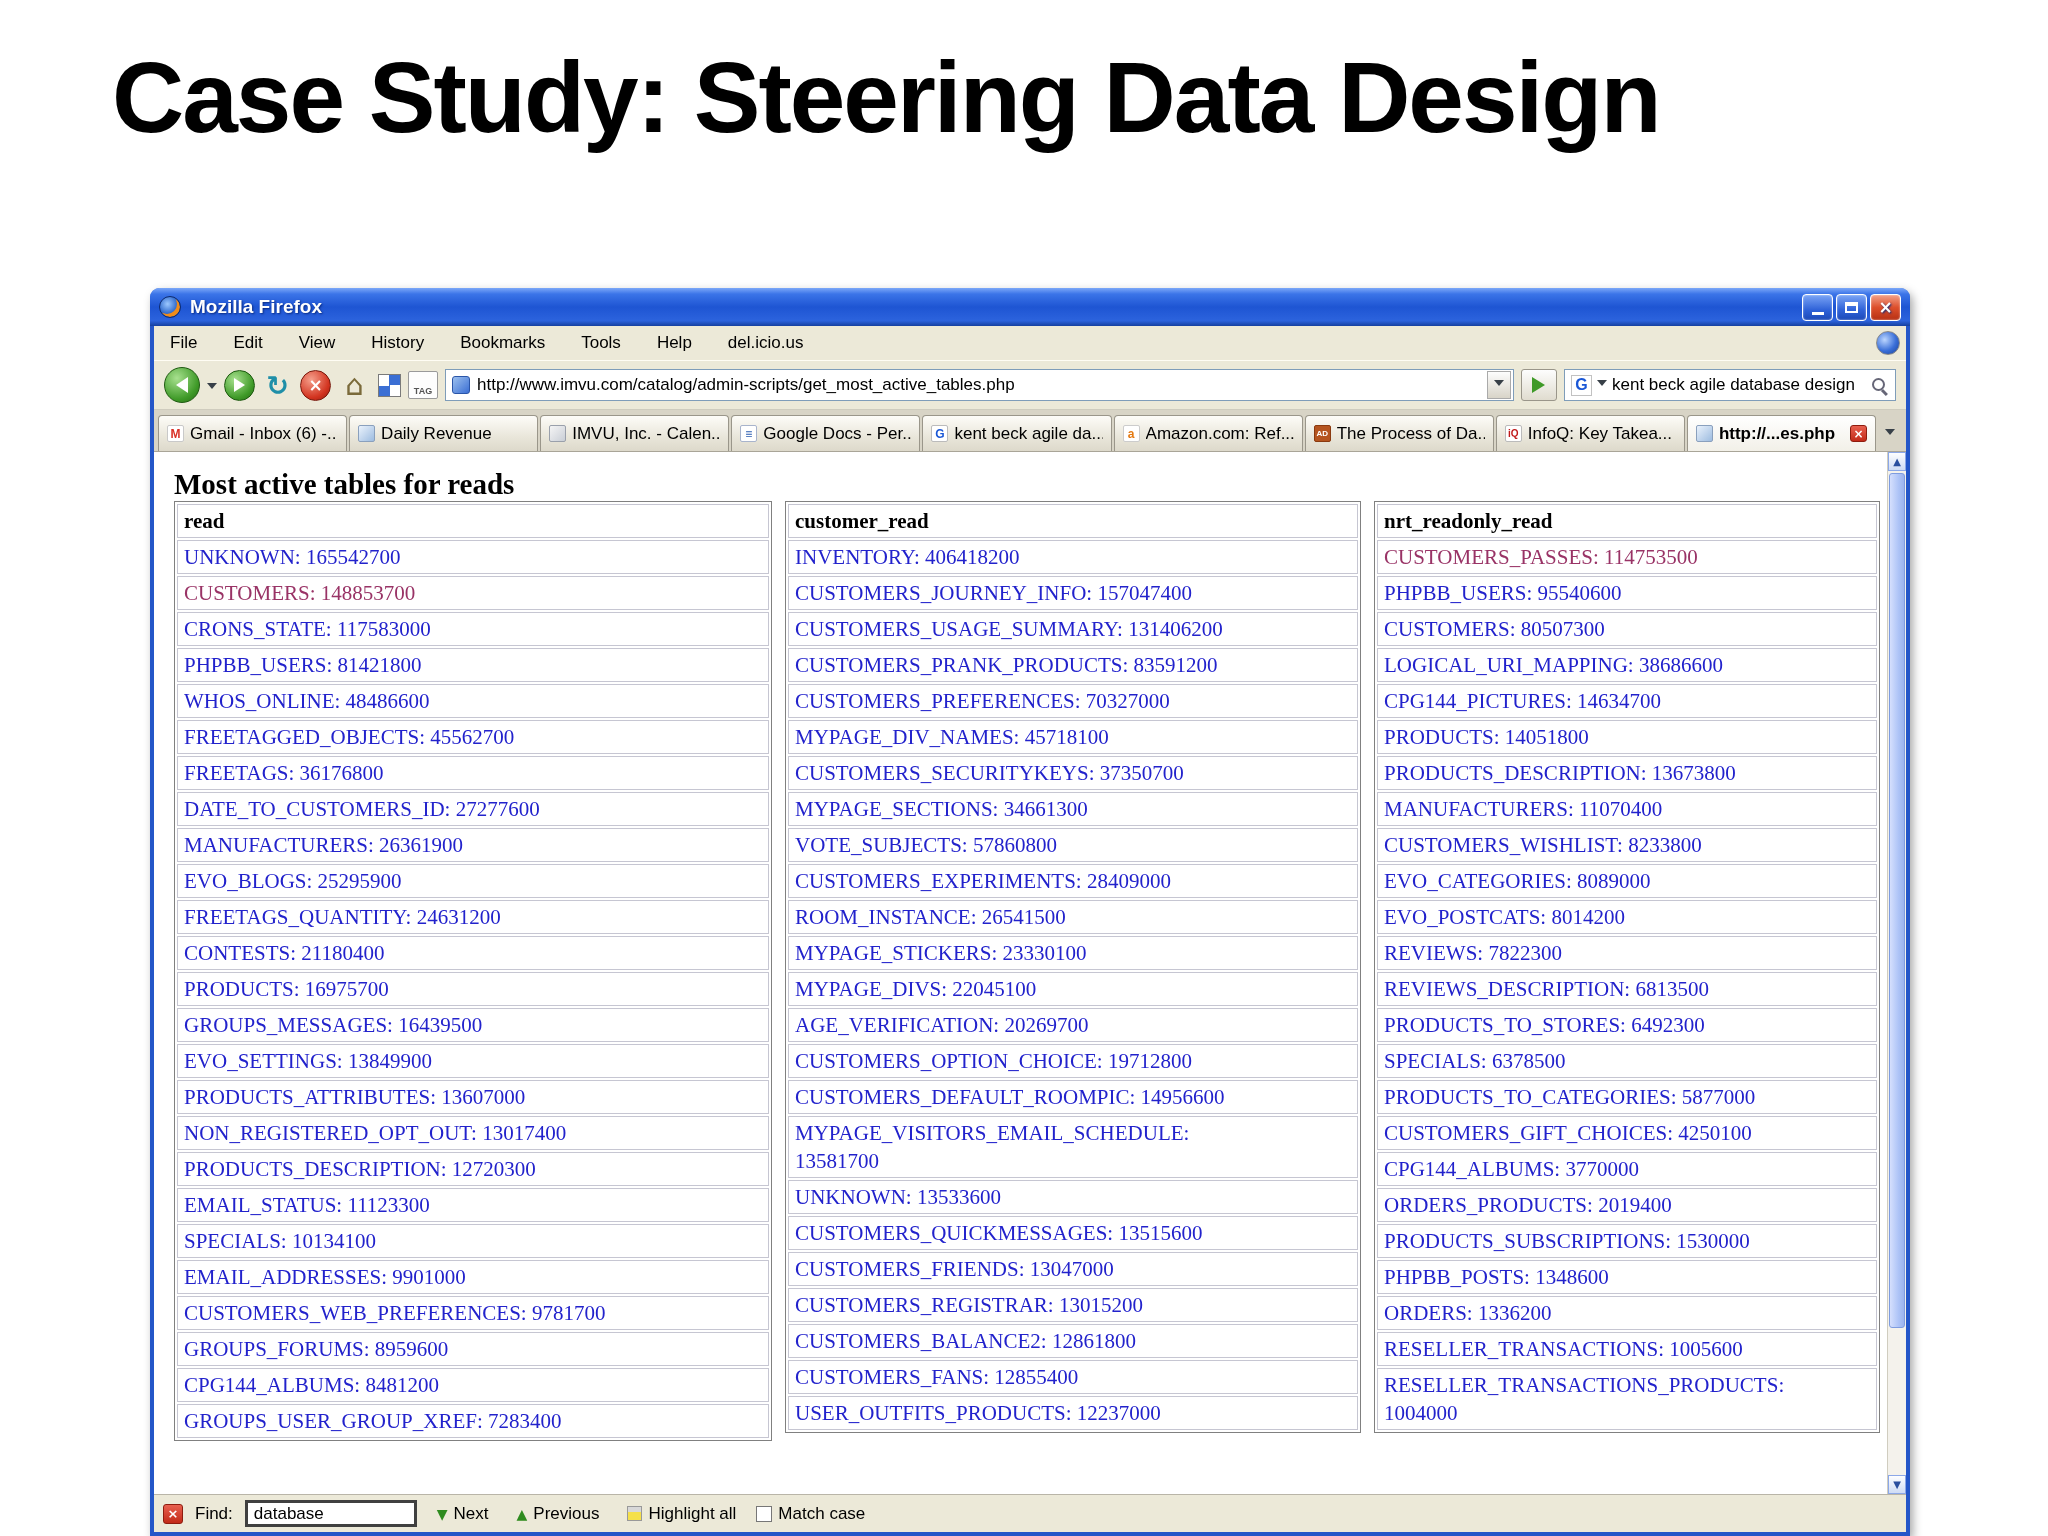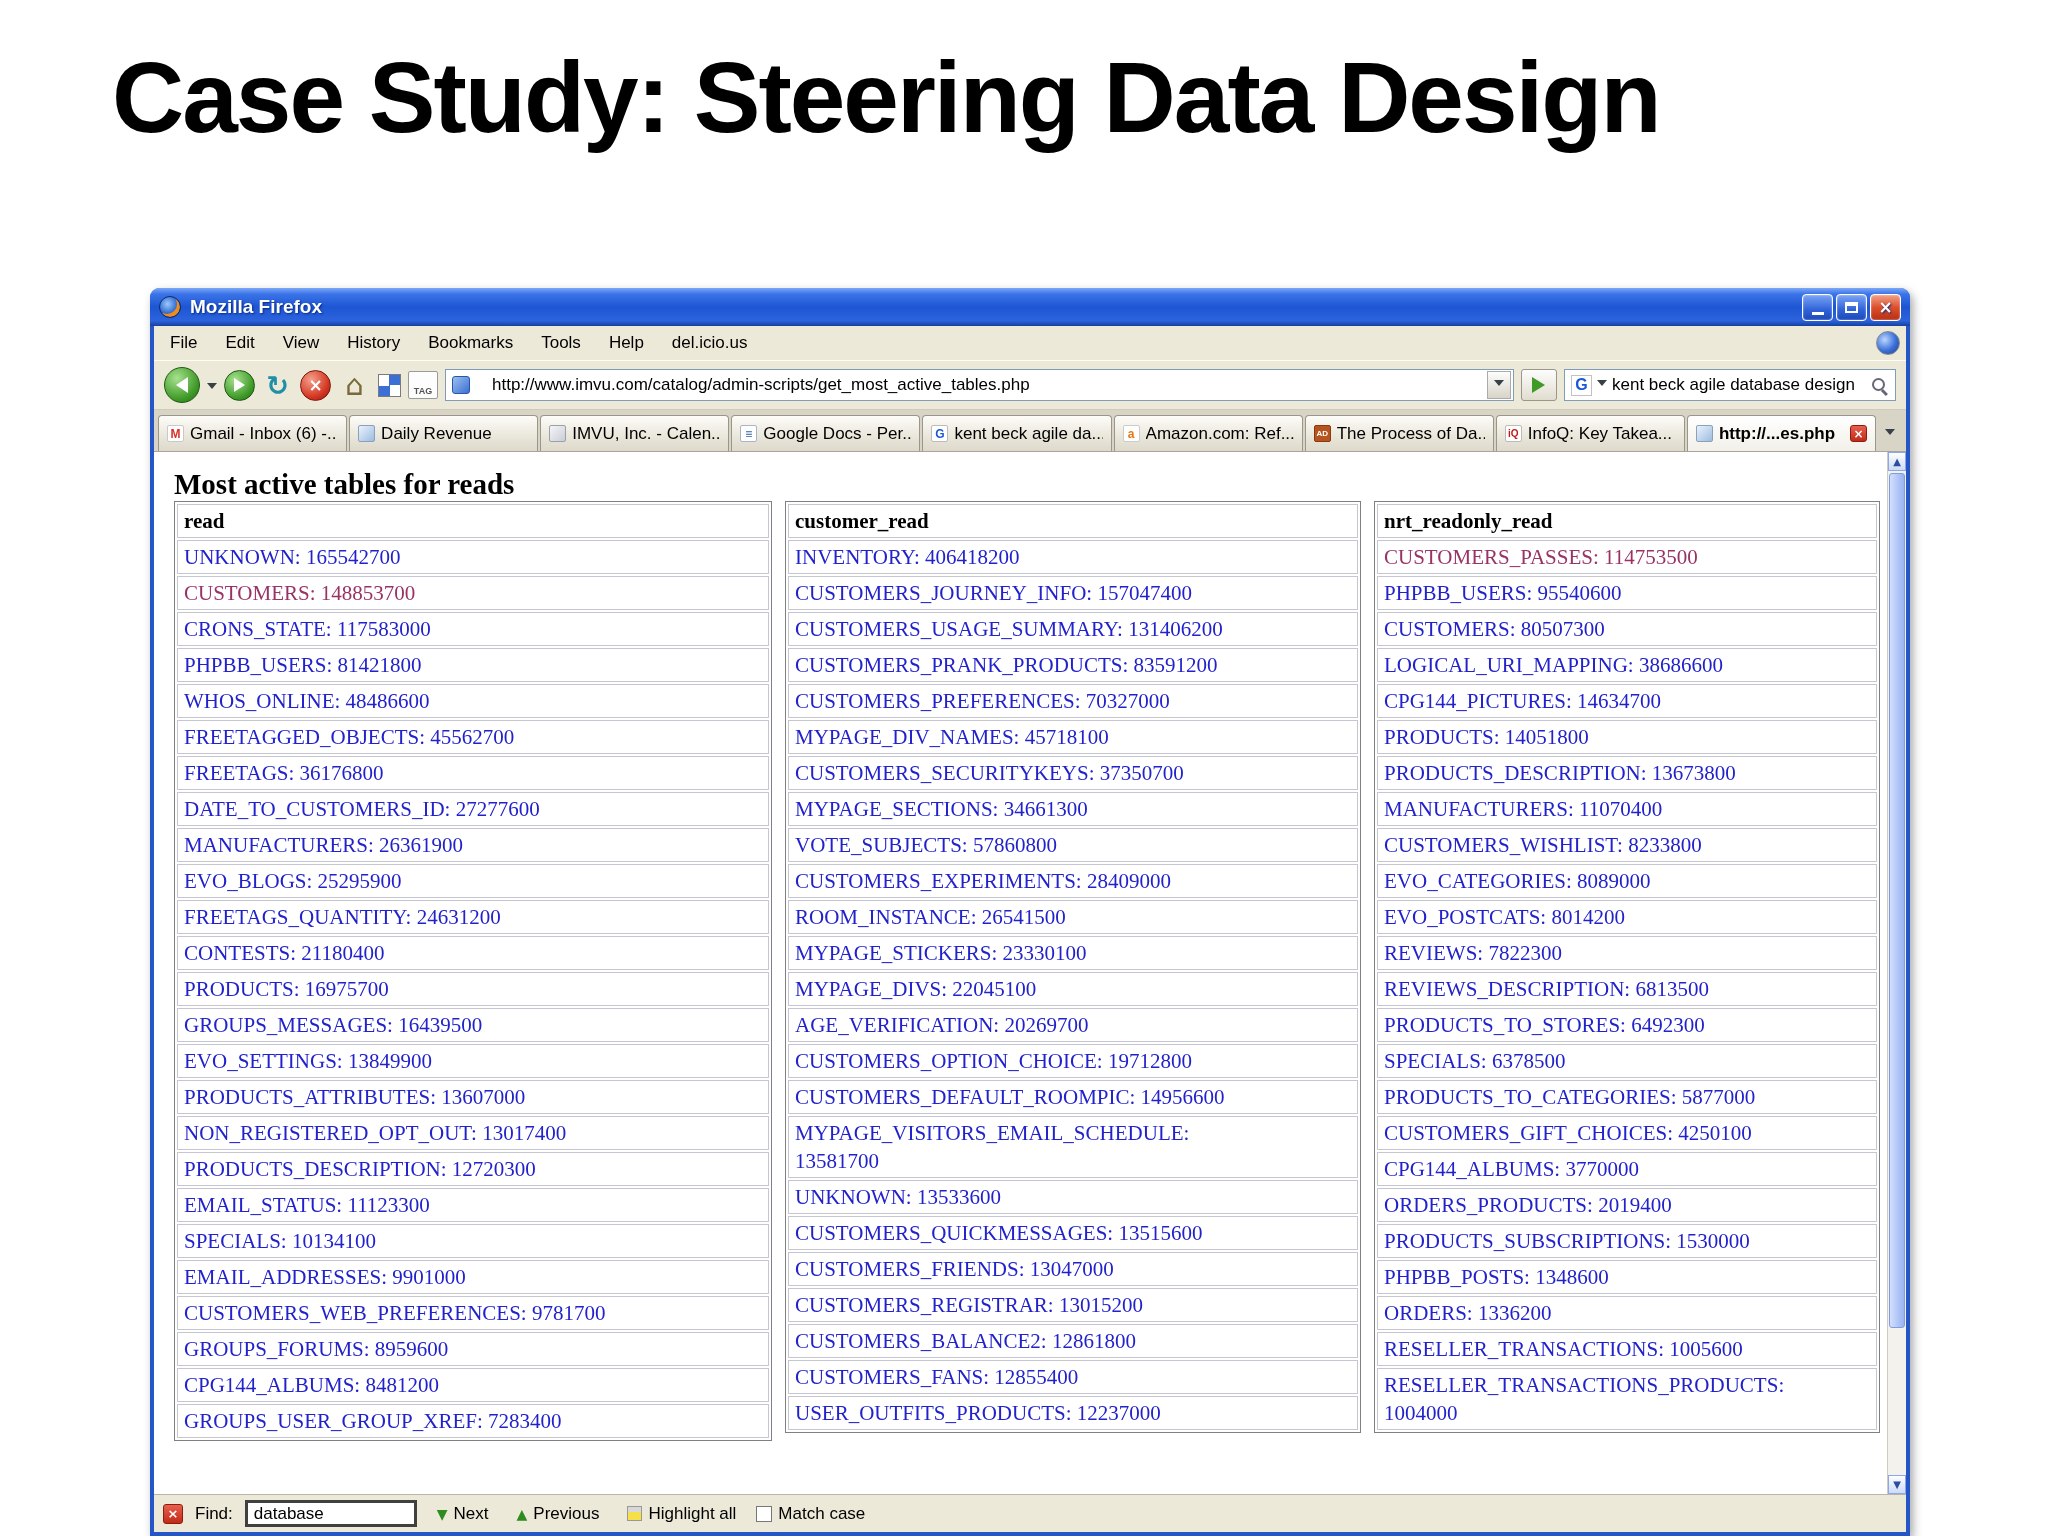--- a/index.html
+++ b/index.html
@@ -23,21 +23,21 @@
        align-items:center;justify-content:center;color:#fff;
        background:linear-gradient(180deg,#7aa4f5,#2f62d8 60%,#1c49b8);box-shadow:inset 0 0 2px rgba(255,255,255,.7)}
   .winbtn.close{background:linear-gradient(180deg,#f2a088,#dd4f2b 50%,#b63014)}
   .glyph-min{width:12px;height:3px;background:#fff;margin-top:13px}
   .glyph-max{width:13px;height:11px;border:2px solid #fff;border-top-width:4px}
   .glyph-x{font:bold 17px "DejaVu Sans",sans-serif;line-height:1}
 
   .app{margin:0 4px;height:1206px;display:flex;flex-direction:column;background:#ece9d8}
 
   
-  .menubar{height:34px;display:flex;align-items:center;padding:8px 6px;gap:8px;font-size:17px;flex:none}
+  .menubar{height:34px;display:flex;align-items:center;padding:8px 6px;gap:16px;font-size:17px;flex:none}
   .menu-item{padding:4px 10px;cursor:default}
   .throbber{margin-left:auto;width:24px;height:24px;border-radius:50%;
        background:radial-gradient(circle at 35% 35%,#bcd6ff,#3a6fd8 55%,#173f97);border:1px solid #8a8a8a}
 
   
   .navbar{height:50px;display:flex;align-items:center;gap:7px;padding:0 10px;flex:none;
        border-top:1px solid #fffdf4;border-bottom:1px solid #cfccbe}
   .nav-circle{border-radius:50%;display:flex;align-items:center;justify-content:center;flex:none}
   .back{width:36px;height:36px;background:radial-gradient(circle at 35% 30%,#a8e18f,#3f9a28 65%,#256a14);border:1px solid #1d5a10}
   .fwd{width:31px;height:31px;background:radial-gradient(circle at 35% 30%,#a8e18f,#3f9a28 65%,#256a14);border:1px solid #1d5a10}
@@ -48,21 +48,21 @@
        color:#1f8fa8;font:bold 27px "DejaVu Sans",sans-serif}
   .homeb{width:33px;height:33px;display:flex;align-items:center;justify-content:center;
        color:#7a6a3a;font:29px "DejaVu Sans",sans-serif}
   .caret{width:0;height:0;border:5px solid transparent;border-top:6px solid #384048;margin-top:6px}
   .delicious{width:23px;height:23px;border:1px solid #7a7a7a;flex:none;
        background:conic-gradient(#3b6fd4 0 25%,#fff 0 50%,#3b6fd4 0 75%,#fff 0)}
   .tag-chicklet{width:30px;height:28px;border:1px solid #9a9a9a;background:#fdfdfd;flex:none;
        display:flex;align-items:flex-end;justify-content:center;font:bold 9px "Liberation Sans",sans-serif;
        color:#555;padding-bottom:2px;border-radius:2px}
   .urlbar{flex:1;height:32px;background:#fff;border:1px solid #7f9db9;display:flex;
-       align-items:center;padding:0 2px 0 6px;gap:22px;font-size:17px}
+       align-items:center;padding:0 2px 0 6px;gap:7px;font-size:17px}
   .url-favicon{width:18px;height:18px;border-radius:3px;flex:none;
        background:linear-gradient(135deg,#9cc0ee 0%,#3b6fd4 100%);border:1px solid #2a55a8}
   .url-text{flex:1;white-space:nowrap;overflow:hidden}
   .url-drop{width:24px;height:28px;background:linear-gradient(#fdfdfd,#d8d4c8);border:1px solid #aaa;
        display:flex;align-items:center;justify-content:center;flex:none}
   .go-btn{width:36px;height:32px;background:linear-gradient(#fdfdfd,#e0dccf);border:1px solid #9a968a;
        border-radius:3px;display:flex;align-items:center;justify-content:center;flex:none}
   .go-tri{width:0;height:0;border:8px solid transparent;border-left:13px solid #3f9a28;margin-left:6px}
   .searchbox{width:332px;height:32px;background:#fff;border:1px solid #7f9db9;display:flex;
        align-items:center;gap:5px;padding:0 6px;font-size:17px;flex:none}

